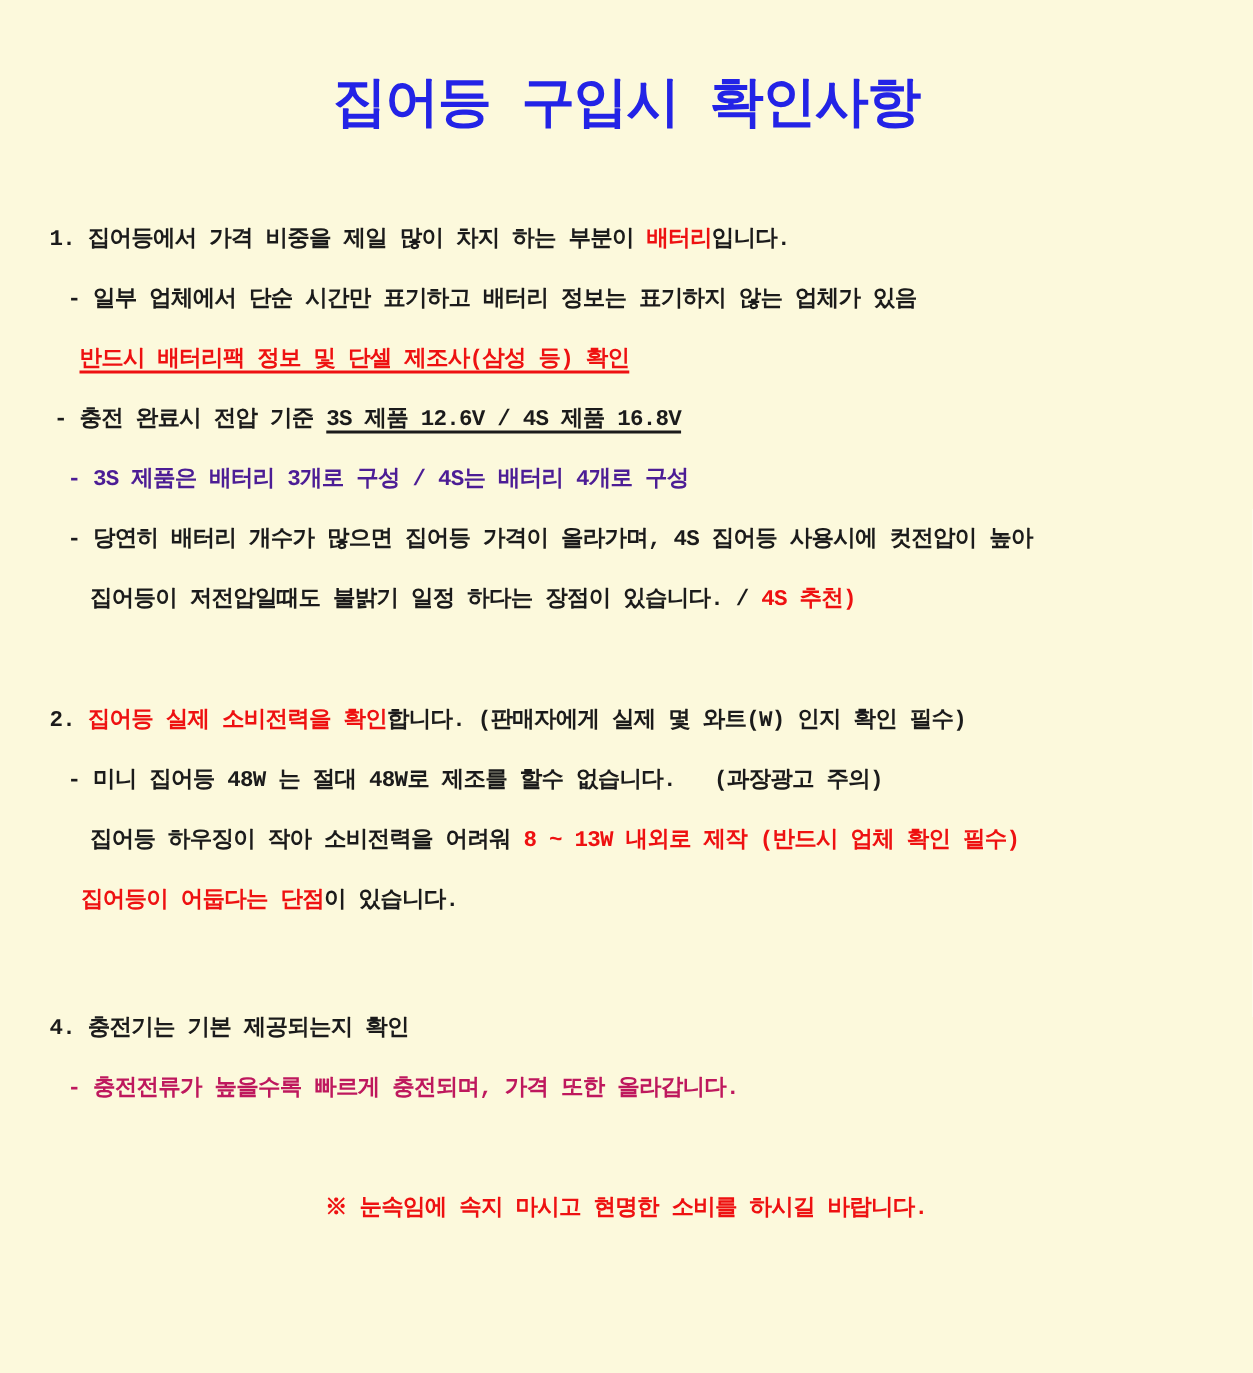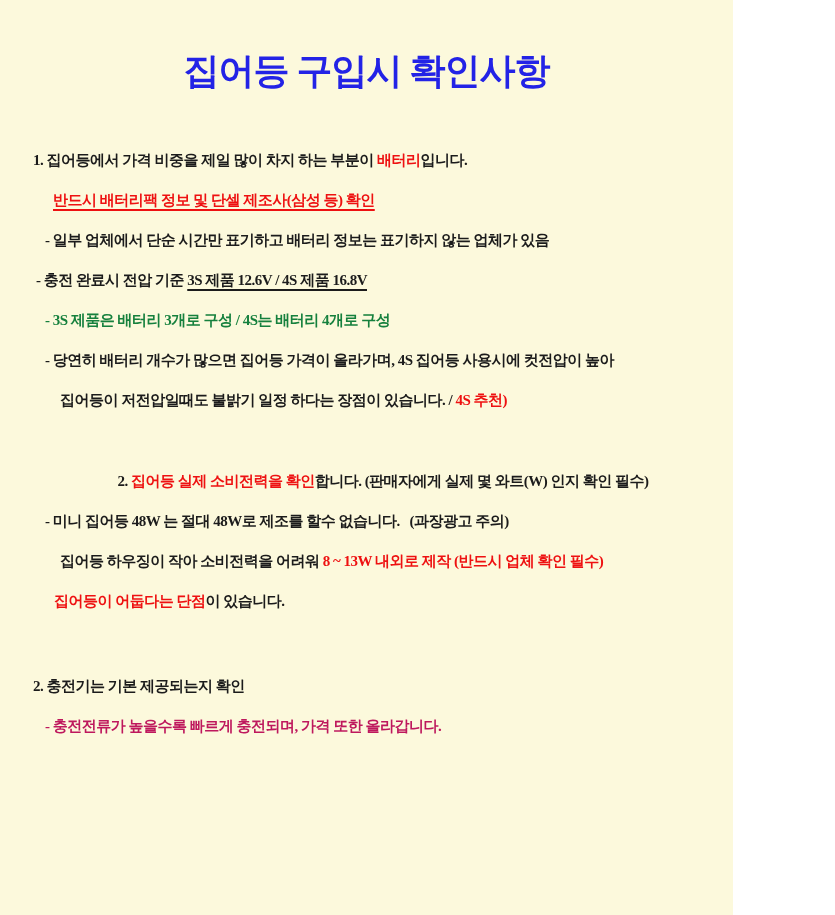--- a/index.html
+++ b/index.html
@@ -1,24 +1,24 @@
 <!DOCTYPE html>
 <html><head>
 <meta charset="utf-8">
 <style>
   html, body {
     margin: 0;
     padding: 0;
   }
   .page {
     position: relative;
-    width: 733px;
+    width: 835px;
     height: 915px;
     overflow: hidden;
-    font-family: Liberation Serif, serif;
+    font-family: Liberation Mono, monospace;
     font-weight: bold;
     box-sizing: border-box;
   }
   .title {
     margin: 0;
     padding-top: 50px;
     height: 42px;
     line-height: 42px;
     text-align: center;
     font-size: 36px;
@@ -47,26 +47,27 @@
     text-decoration-thickness: 2px;
   }
 </style>
 </head>
 <body>
 
 <div class="page" style="background: rgb(252, 249, 220);">
   <h1 class="title" style="color: rgb(35, 35, 230);">집어등 구입시 확인사항</h1>
   <div class="content">
       <div class="line" style="padding-left: 33px;"><span class="seg" style="color: rgb(27, 27, 27);">1. 집어등에서 가격 비중을 제일 많이 차지 하는 부분이 </span><span class="seg" style="color: rgb(238, 17, 17);">배터리</span><span class="seg" style="color: rgb(27, 27, 27);">입니다.</span></div>
+      <div class="line" style="padding-left: 45px;"><span class="seg" style="color: rgb(27, 27, 27);">- 일부 업체에서 단순 시간만 표기하고 배터리 정보는 표기하지 않는 업체가 있음</span></div>
       <div class="line" style="padding-left: 53px;"><span class="seg u" style="color: rgb(238, 17, 17);">반드시 배터리팩 정보 및 단셀 제조사(삼성 등) 확인</span></div>
-      <div class="line" style="padding-left: 45px;"><span class="seg" style="color: rgb(27, 27, 27);">- 일부 업체에서 단순 시간만 표기하고 배터리 정보는 표기하지 않는 업체가 있음</span></div>
       <div class="line" style="padding-left: 36px;"><span class="seg" style="color: rgb(27, 27, 27);">- 충전 완료시 전압 기준 </span><span class="seg u" style="color: rgb(27, 27, 27);">3S 제품 12.6V / 4S 제품 16.8V</span></div>
-      <div class="line" style="padding-left: 45px;"><span class="seg" style="color: #15803d;">- 3S 제품은 배터리 3개로 구성 / 4S는 배터리 4개로 구성</span></div>
+      <div class="line" style="padding-left: 45px;"><span class="seg" style="color: #4c1d95;">- 3S 제품은 배터리 3개로 구성 / 4S는 배터리 4개로 구성</span></div>
       <div class="line" style="padding-left: 45px;"><span class="seg" style="color: rgb(27, 27, 27);">- 당연히 배터리 개수가 많으면 집어등 가격이 올라가며, 4S 집어등 사용시에 컷전압이 높아</span></div>
       <div class="line" style="padding-left: 24px; margin-left: 36px;"><span class="seg" style="color: rgb(27, 27, 27);">집어등이 저전압일때도 불밝기 일정 하다는 장점이 있습니다. / </span><span class="seg" style="color: rgb(238, 17, 17);">4S 추천)</span></div>
-      <div class="line" style="padding-left: 33px; margin-top: 41px; text-align: center;"><span class="seg" style="color: rgb(27, 27, 27);">2. </span><span class="seg" style="color: rgb(238, 17, 17);">집어등 실제 소비전력을 확인</span><span class="seg" style="color: rgb(27, 27, 27);">합니다. (판매자에게 실제 몇 와트(W) 인지 확인 필수)</span></div>
+      <div class="line" style="padding-left: 33px; margin-top: 41px;"><span class="seg" style="color: rgb(27, 27, 27);">2. </span><span class="seg" style="color: rgb(238, 17, 17);">집어등 실제 소비전력을 확인</span><span class="seg" style="color: rgb(27, 27, 27);">합니다. (판매자에게 실제 몇 와트(W) 인지 확인 필수)</span></div>
       <div class="line" style="padding-left: 45px;"><span class="seg" style="color: rgb(27, 27, 27);">- 미니 집어등 48W 는 절대 48W로 제조를 할수 없습니다.   (과장광고 주의)</span></div>
       <div class="line" style="padding-left: 60px;"><span class="seg" style="color: rgb(27, 27, 27);">집어등 하우징이 작아 소비전력을 어려워 </span><span class="seg" style="color: rgb(238, 17, 17);">8 ~ 13W 내외로 제작 (반드시 업체 확인 필수)</span></div>
       <div class="line" style="padding-left: 32px; margin-left: 22px;"><span class="seg" style="color: rgb(238, 17, 17);">집어등이 어둡다는 단점</span><span class="seg" style="color: rgb(27, 27, 27);">이 있습니다.</span></div>
-      <div class="line" style="padding-left: 33px; margin-top: 45px;"><span class="seg" style="color: rgb(27, 27, 27);">2. 충전기는 기본 제공되는지 확인</span></div>
+      <div class="line" style="padding-left: 33px; margin-top: 45px;"><span class="seg" style="color: rgb(27, 27, 27);">4. 충전기는 기본 제공되는지 확인</span></div>
       <div class="line" style="padding-left: 45px;"><span class="seg" style="color: #be185d;">- 충전전류가 높을수록 빠르게 충전되며, 가격 또한 올라갑니다.</span></div>
+      <div class="line center" style="margin-top: 40px;"><span class="seg" style="color: rgb(238, 17, 17);">※ 눈속임에 속지 마시고 현명한 소비를 하시길 바랍니다.</span></div>
     </div>
 </div>
 
 </body></html>

